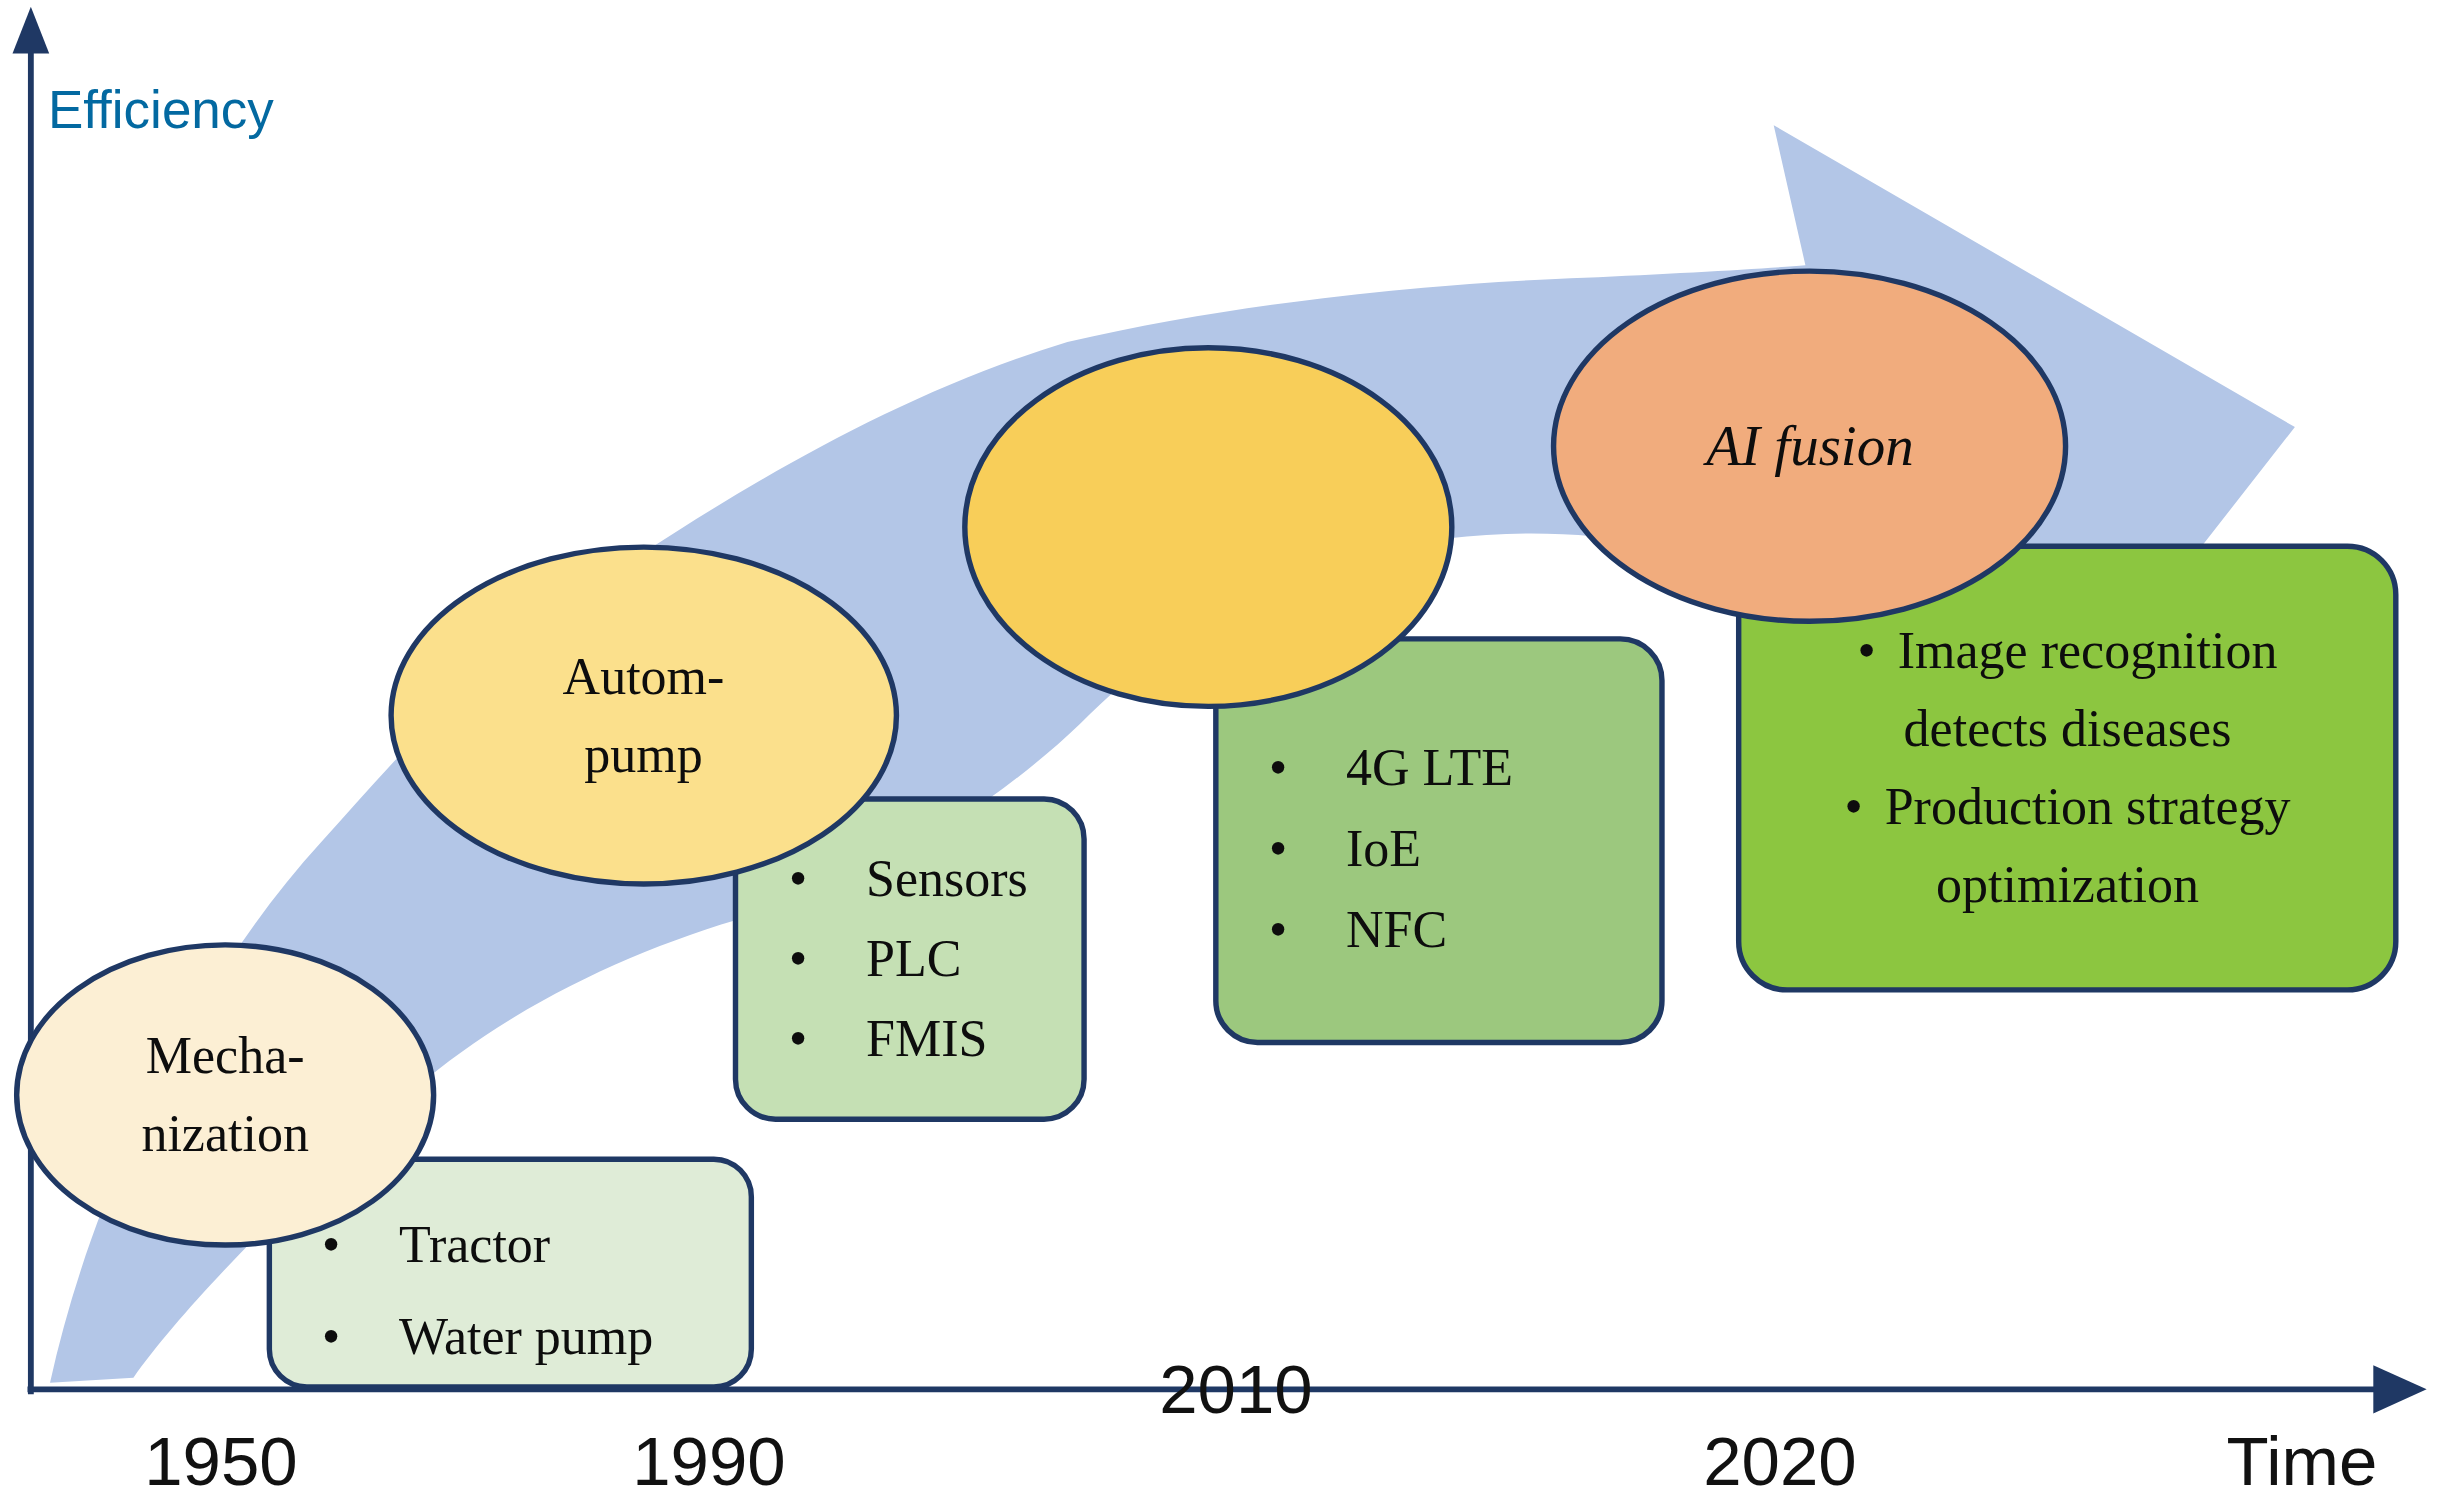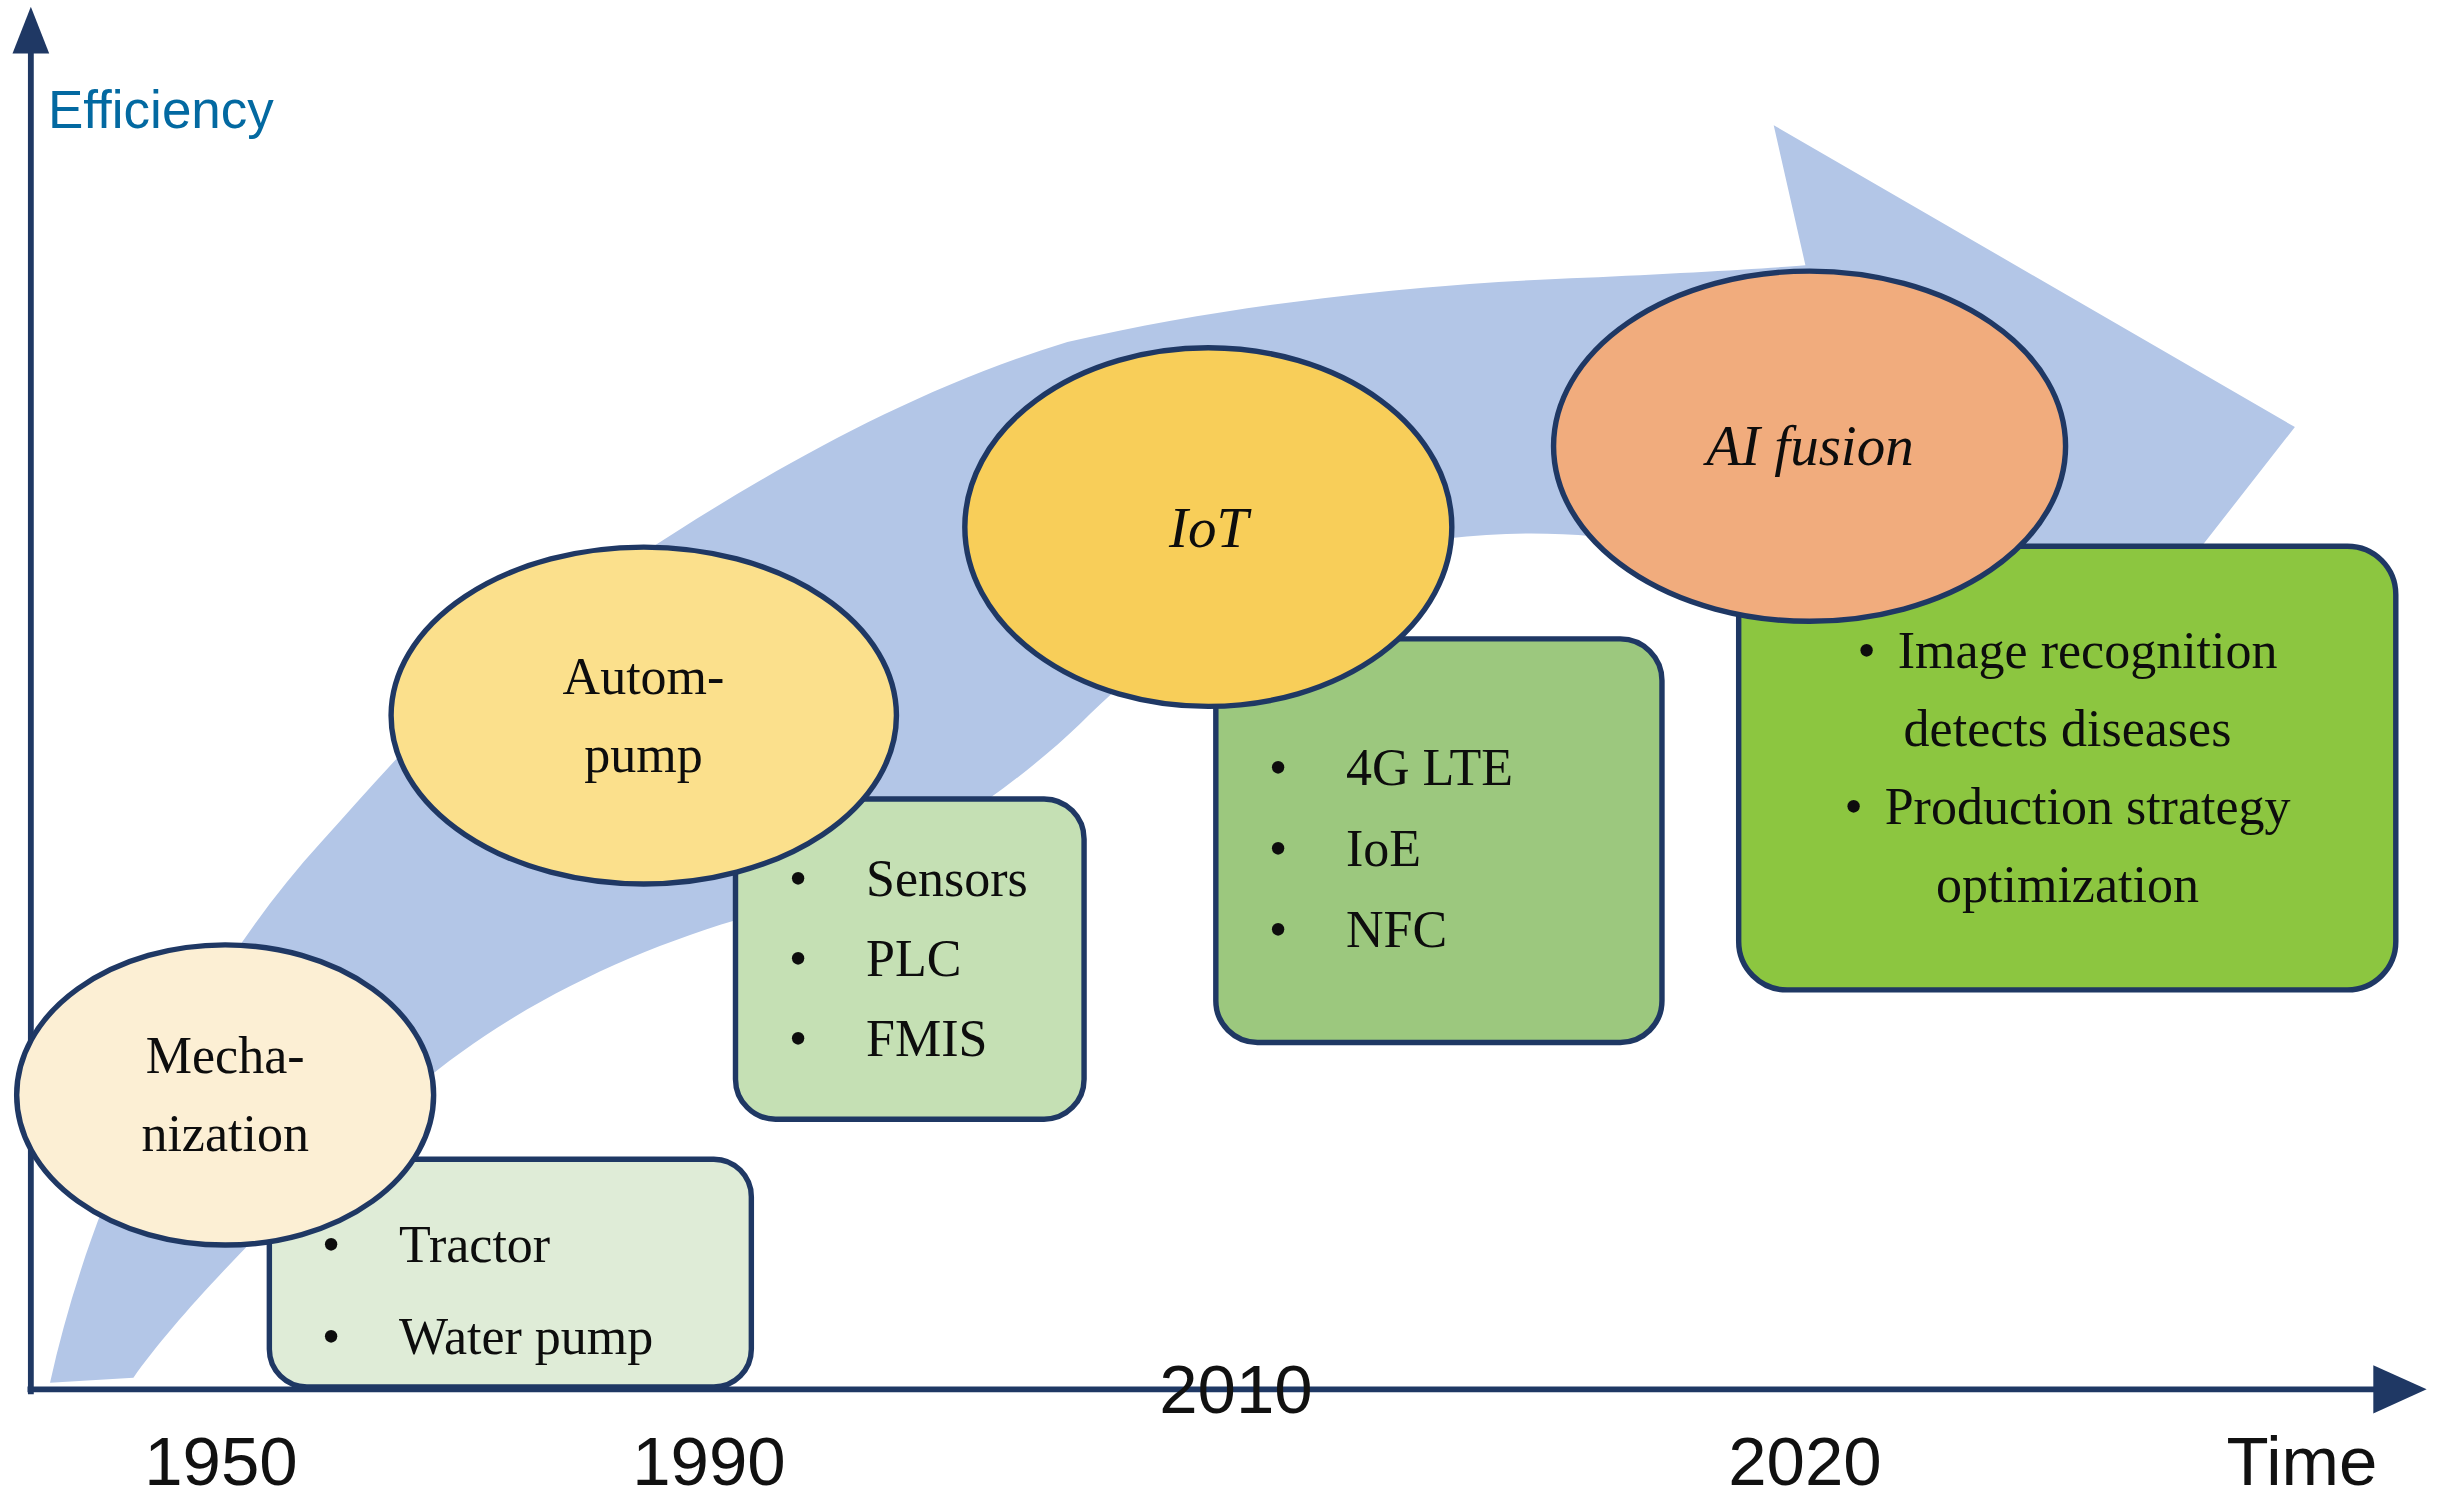--- a/index.html
+++ b/index.html
@@ -67,28 +67,27 @@
     <ellipse class="outlined" cx="772" cy="858" rx="303" ry="202" fill="#FBE08C"></ellipse>
     <ellipse class="outlined" cx="1449" cy="632" rx="292" ry="215" fill="#F8CE59"></ellipse>
     <ellipse class="outlined" cx="2170" cy="535" rx="307" ry="210" fill="#F1AC7D"></ellipse>
   </svg>
 
   <div class="ovl axis-title" style="left:48px;top:79px;">Efficiency</div>
 
   <div class="ovl tick" style="left:221px;top:1422px;">1950</div>
   <div class="ovl tick" style="left:709px;top:1422px;">1990</div>
   <div class="ovl tick" style="left:1236px;top:1350px;">2010</div>
-  <div class="ovl tick" style="left:1780px;top:1422px;margin-left:25px;">2020</div>
+  <div class="ovl tick" style="left:1780px;top:1422px;">2020</div>
   <div class="ovl tick" style="left:2302px;top:1422px;">Time</div>
 
   <div class="ovl stage-label" style="left:16.7px;top:945px;width:417px;height:300px;">Mecha-
 nization</div>
   <div class="ovl stage-label" style="left:391px;top:547px;width:505px;height:337px;">Autom-
 pump</div>
-  <div class="ovl stage-label big" style="left:965px;top:348px;width:487px;height:359px;">IoT</div>
   <div class="ovl stage-label big" style="left:1554px;top:271px;width:512px;height:350px;">AI fusion</div>
 
   <div class="ovl dbox list-left b1" style="left:269px;top:1159px;width:482px;height:228px;padding-top:40px;">
     <div class="bullet-row">
       <span class="bullet">•</span>
       <span>Tractor</span>
     </div>
     <div class="bullet-row">
       <span class="bullet">•</span>
       <span>Water pump</span>

